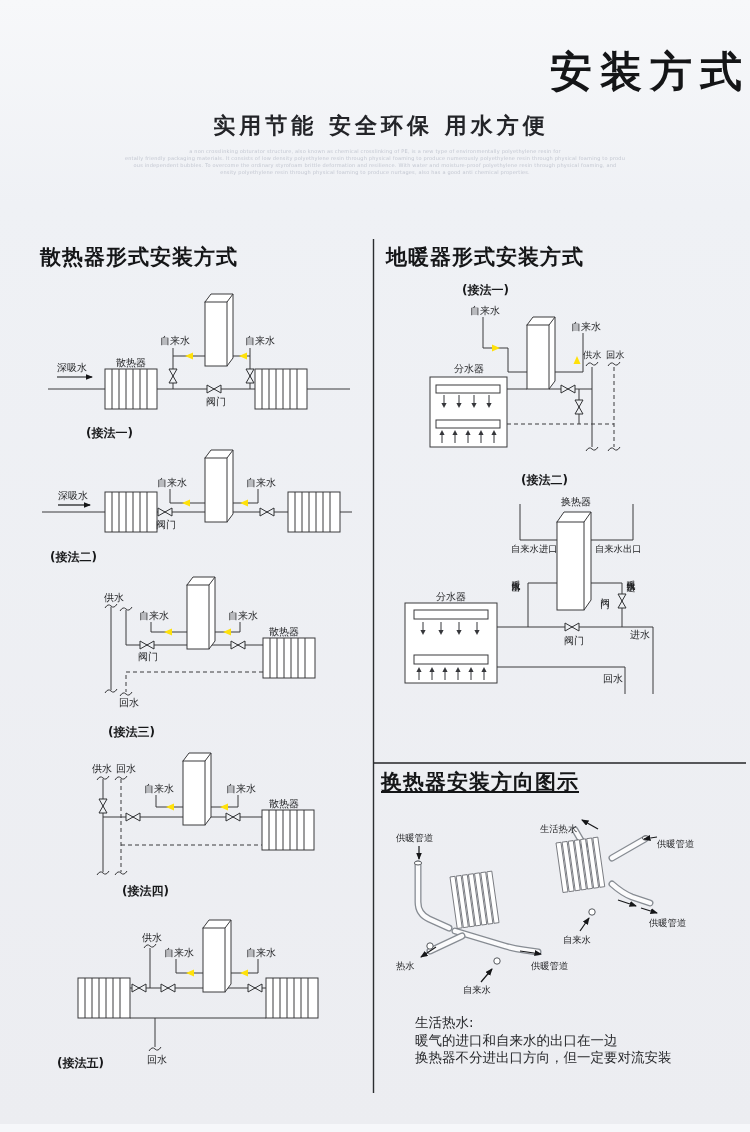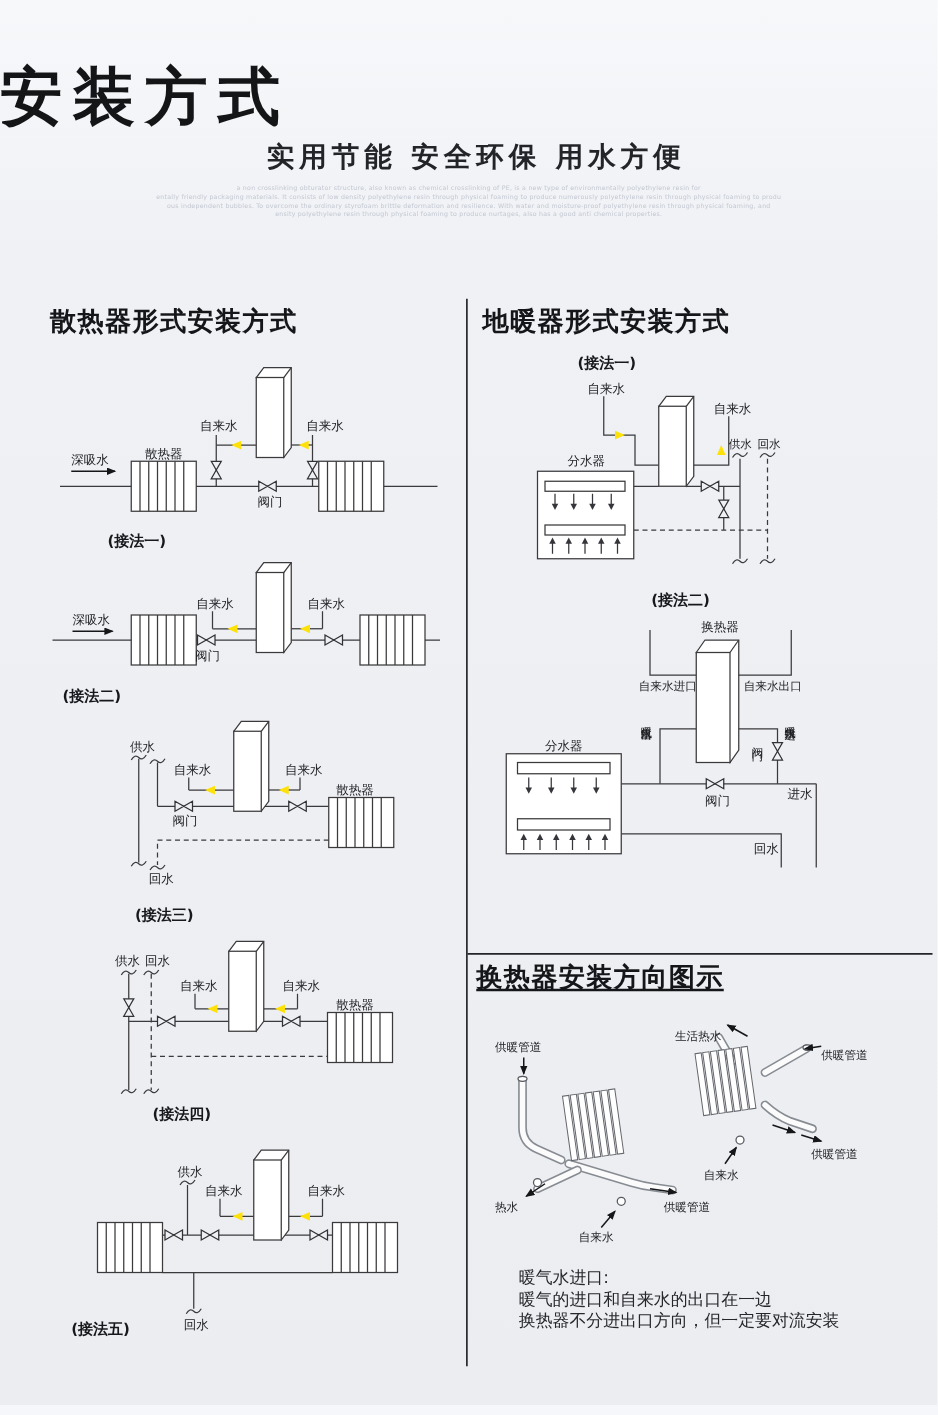--- a/index.html
+++ b/index.html
@@ -1,20 +1,20 @@
 <!DOCTYPE html>
 <html><head>
 <meta charset="utf-8">
 <style>
   html,body{margin:0;padding:0;}
   .page{position:relative;width:750px;height:1132px;overflow:hidden;
         background:linear-gradient(180deg,#f7f8fa 0%,#eff1f5 18%,#ecedf1 100%);
         font-family:"DejaVu Sans","Liberation Sans",sans-serif;color:#1d1e20;}
-  .title{position:absolute;left:0;right:0;top:44px;text-align:left;
-         font-size:50px;font-weight:800;letter-spacing:8px;color:#141517;}
+  .title{position:absolute;left:0;right:0;top:44px;text-align:right;
+         font-size:42px;font-weight:800;letter-spacing:8px;color:#141517;}
   .subtitle{position:absolute;left:0;right:0;top:111px;text-align:center;
          font-size:22px;font-weight:600;letter-spacing:4px;color:#232428;padding-left:12px;}
   .fineprint{position:absolute;left:115px;top:148px;width:520px;text-align:center;
          font-size:5px;line-height:7px;color:#c3c7d1;letter-spacing:.2px;}
   .sec-title{position:absolute;font-size:21px;font-weight:800;letter-spacing:1px;color:#151618;}
   .st-left{left:40px;top:243px;}
   .st-right{left:386px;top:243px;}
   .st-dir{left:381px;top:768px;text-decoration:underline;}
   svg.art{position:absolute;left:0;top:0;}
   svg text{font-family:"DejaVu Sans","Liberation Sans",sans-serif;font-size:10px;fill:#1d1e20;}
@@ -347,20 +347,20 @@
 
 <div class="sec-title st-left">散热器形式安装方式</div>
 <div class="sec-title st-right">地暖器形式安装方式</div>
 <div class="sec-title st-dir">换热器安装方向图示</div>
 
 <div class="vlabel" style="left:511px;top:573px;">暖气水出口</div>
 <div class="vlabel" style="left:626px;top:573px;">暖气水进口</div>
 <div class="vlabel" style="left:600px;top:590px;font-size:9.5px;">阀门</div>
 
 <div class="tips">
-  <div>暖气水进口:</div>
+  <div>生活热水:</div>
   <div>暖气的进口和自来水的出口在一边</div>
   <div>换热器不分进出口方向，但一定要对流安装</div>
 </div>
 
 <div class="bottom-strip"></div>
 
 </div>
 
 </body></html>

